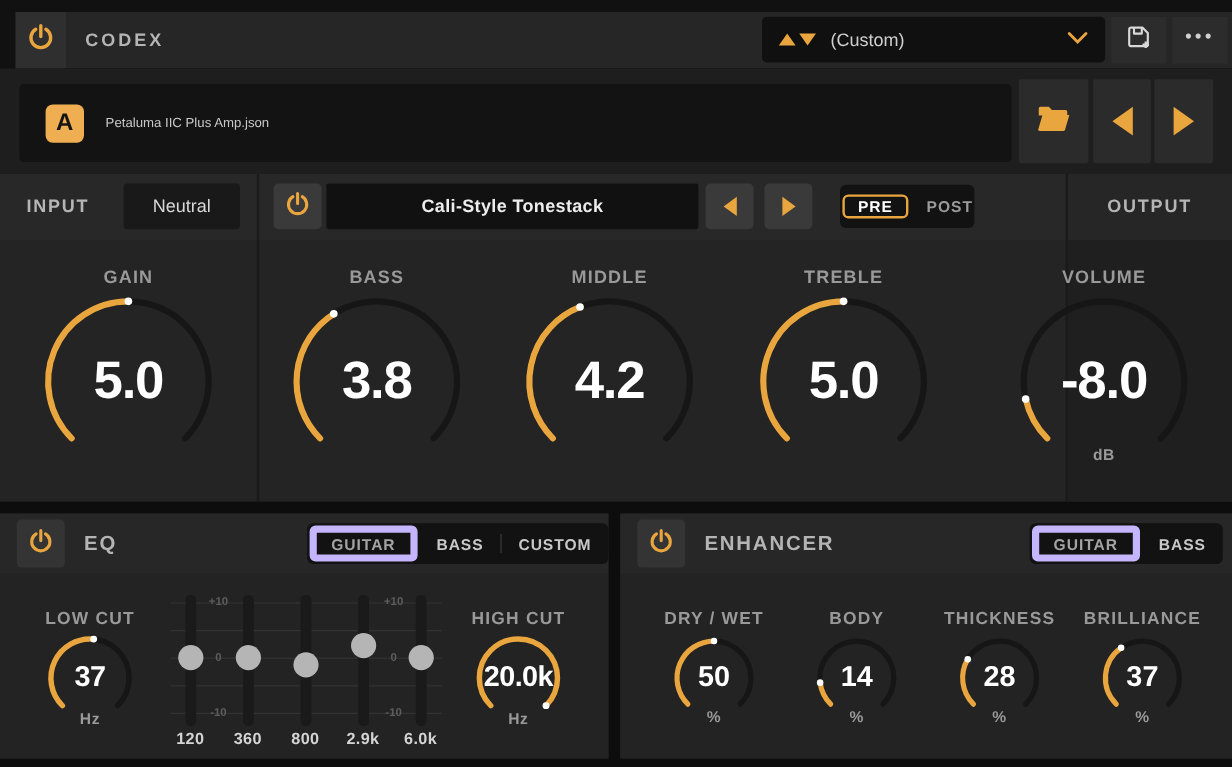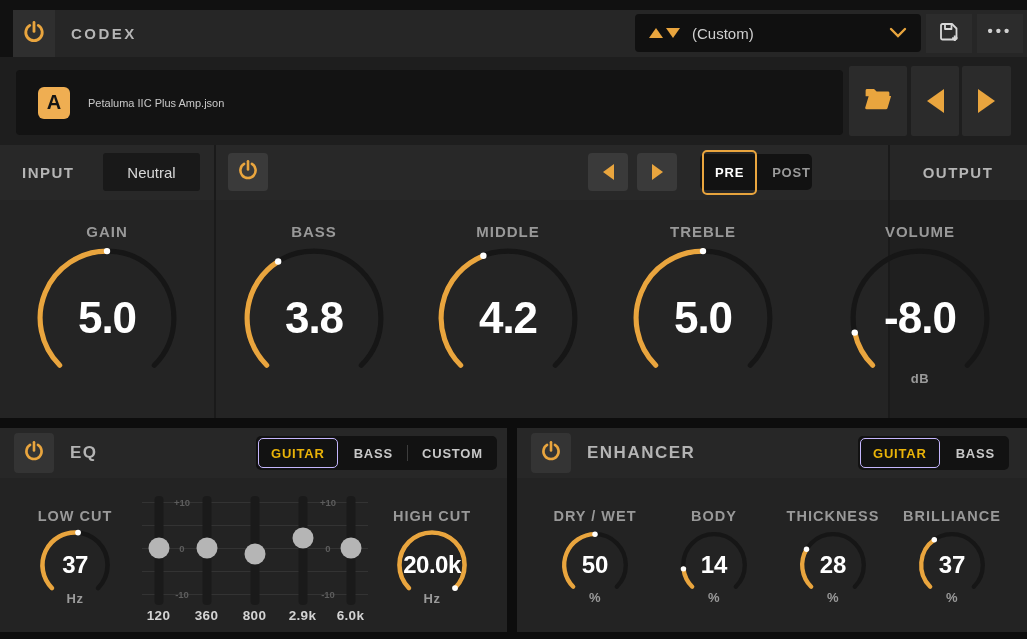--- a/index.html
+++ b/index.html
@@ -57,21 +57,21 @@
   .tonestack-box { position:absolute; left:272px; top:8px; width:310px; height:38px; background:#111;
                    border-radius:2px; display:flex; align-items:center; justify-content:center;
                    font-size:15px; font-weight:700; letter-spacing:.3px; color:#ededed; cursor:pointer; }
   .ts-arrow { position:absolute; top:8px; width:40px; height:38px; background:#3a3a3a; border-radius:4px;
               display:flex; align-items:center; justify-content:center; cursor:pointer; }
   .ts-prev { left:588px; } .ts-next { left:637px; }
   .sm-arrow-l { border-top:8px solid transparent; border-bottom:8px solid transparent; border-right:11px solid #e9a53e; }
   .sm-arrow-r { border-top:8px solid transparent; border-bottom:8px solid transparent; border-left:11px solid #e9a53e; }
   .prepost { position:absolute; left:700px; top:9px; width:112px; height:36px; background:#121212;
              border-radius:5px; display:flex; align-items:center; }
-  .pp-seg { height:45px; margin:2px; padding:0 11px; display:flex; align-items:center; border-radius:5px;
+  .pp-seg { height:20px; margin:2px; padding:0 11px; display:flex; align-items:center; border-radius:5px;
             font-size:13px; font-weight:700; letter-spacing:.8px; color:#9a9a9a; cursor:pointer; }
   .pp-seg.sel { border:2px solid #e9a53e; color:#fff; }
 
   
   .knob-row { position:absolute; left:0; top:200px; width:1027px; height:218px; background:#242424; }
   .knob-right-bg { position:absolute; left:889px; top:0; width:138px; height:218px; background:#1f1f1f; }
   .vline { position:absolute; top:145px; width:2px; height:273px; background:#1a1a1a; }
 
   .knob { position:absolute; text-align:center; transform:translateX(-50%); }
   .knob-label { font-size:15px; font-weight:700; letter-spacing:1px; color:#999; height:20px; line-height:20px; }
@@ -98,21 +98,21 @@
   .head-pwr { position:absolute; left:14px; top:5px; width:40px; height:40px; background:#343434;
               border-radius:4px; display:flex; align-items:center; justify-content:center; cursor:pointer; }
   .panel-title { position:absolute; left:70px; top:0; line-height:50px; font-size:17px; font-weight:700;
                  letter-spacing:1.5px; color:#b4b4b4; }
   .tabs { position:absolute; top:8px; height:34px; background:#121212; border-radius:5px;
           display:flex; align-items:center; }
   .tabs-eq  { left:256px; }
   .tabs-enh { left:341px; }
   .tab { height:30px; margin:2px; padding:0 12px; display:flex; align-items:center; border-radius:5px;
          font-size:13px; font-weight:700; letter-spacing:.8px; color:#c8c8c8; cursor:pointer; white-space:nowrap; }
-  .tab.sel { border:1px solid #c4b5fd; color:#eab308; }
+  .tab.sel { border:6px solid #c4b5fd; color:#a3a3a3; }
   .tab-div { width:1px; height:16px; background:#3d3d3d; }
   .panel-body { position:relative; height:154px; background:#232323; }
   .cut-knob { position:absolute; width:110px; }
   .cut-low  { left:75px; top:28px; }
   .cut-high { left:432px; top:28px; }
   .cut-knob .knob-label, .en-knob .knob-label { font-size:14.5px; }
 
   
   .eq-sliders { position:absolute; left:140px; top:16px; width:230px; height:132px; }
   .gline { position:absolute; left:2px; width:226px; height:1px; background:#333; }
@@ -198,20 +198,23 @@
     <div class="neutral-box">
       <span>Neutral</span>
     </div>
     <div class="io-pwr">
       <span>
         <svg width="24" height="24" viewBox="0 0 24 24" fill="none" stroke="#e9a53e" stroke-width="2.6" stroke-linecap="round">
           <path d="M12 3.2 L12 11.5"></path>
             <path d="M8.1 5.9 A7.6 7.6 0 1 0 15.9 5.9"></path>
         </svg>
       </span>
+    </div>
+    <div class="tonestack-box">
+      <span>Cali-Style Tonestack</span>
     </div>
     <div class="ts-arrow ts-prev">
       <span class="tri sm-arrow-l"></span>
     </div>
     <div class="ts-arrow ts-next">
       <span class="tri sm-arrow-r"></span>
     </div>
     <div class="prepost">
       <div class="pp-seg sel">
         <span>PRE</span>

